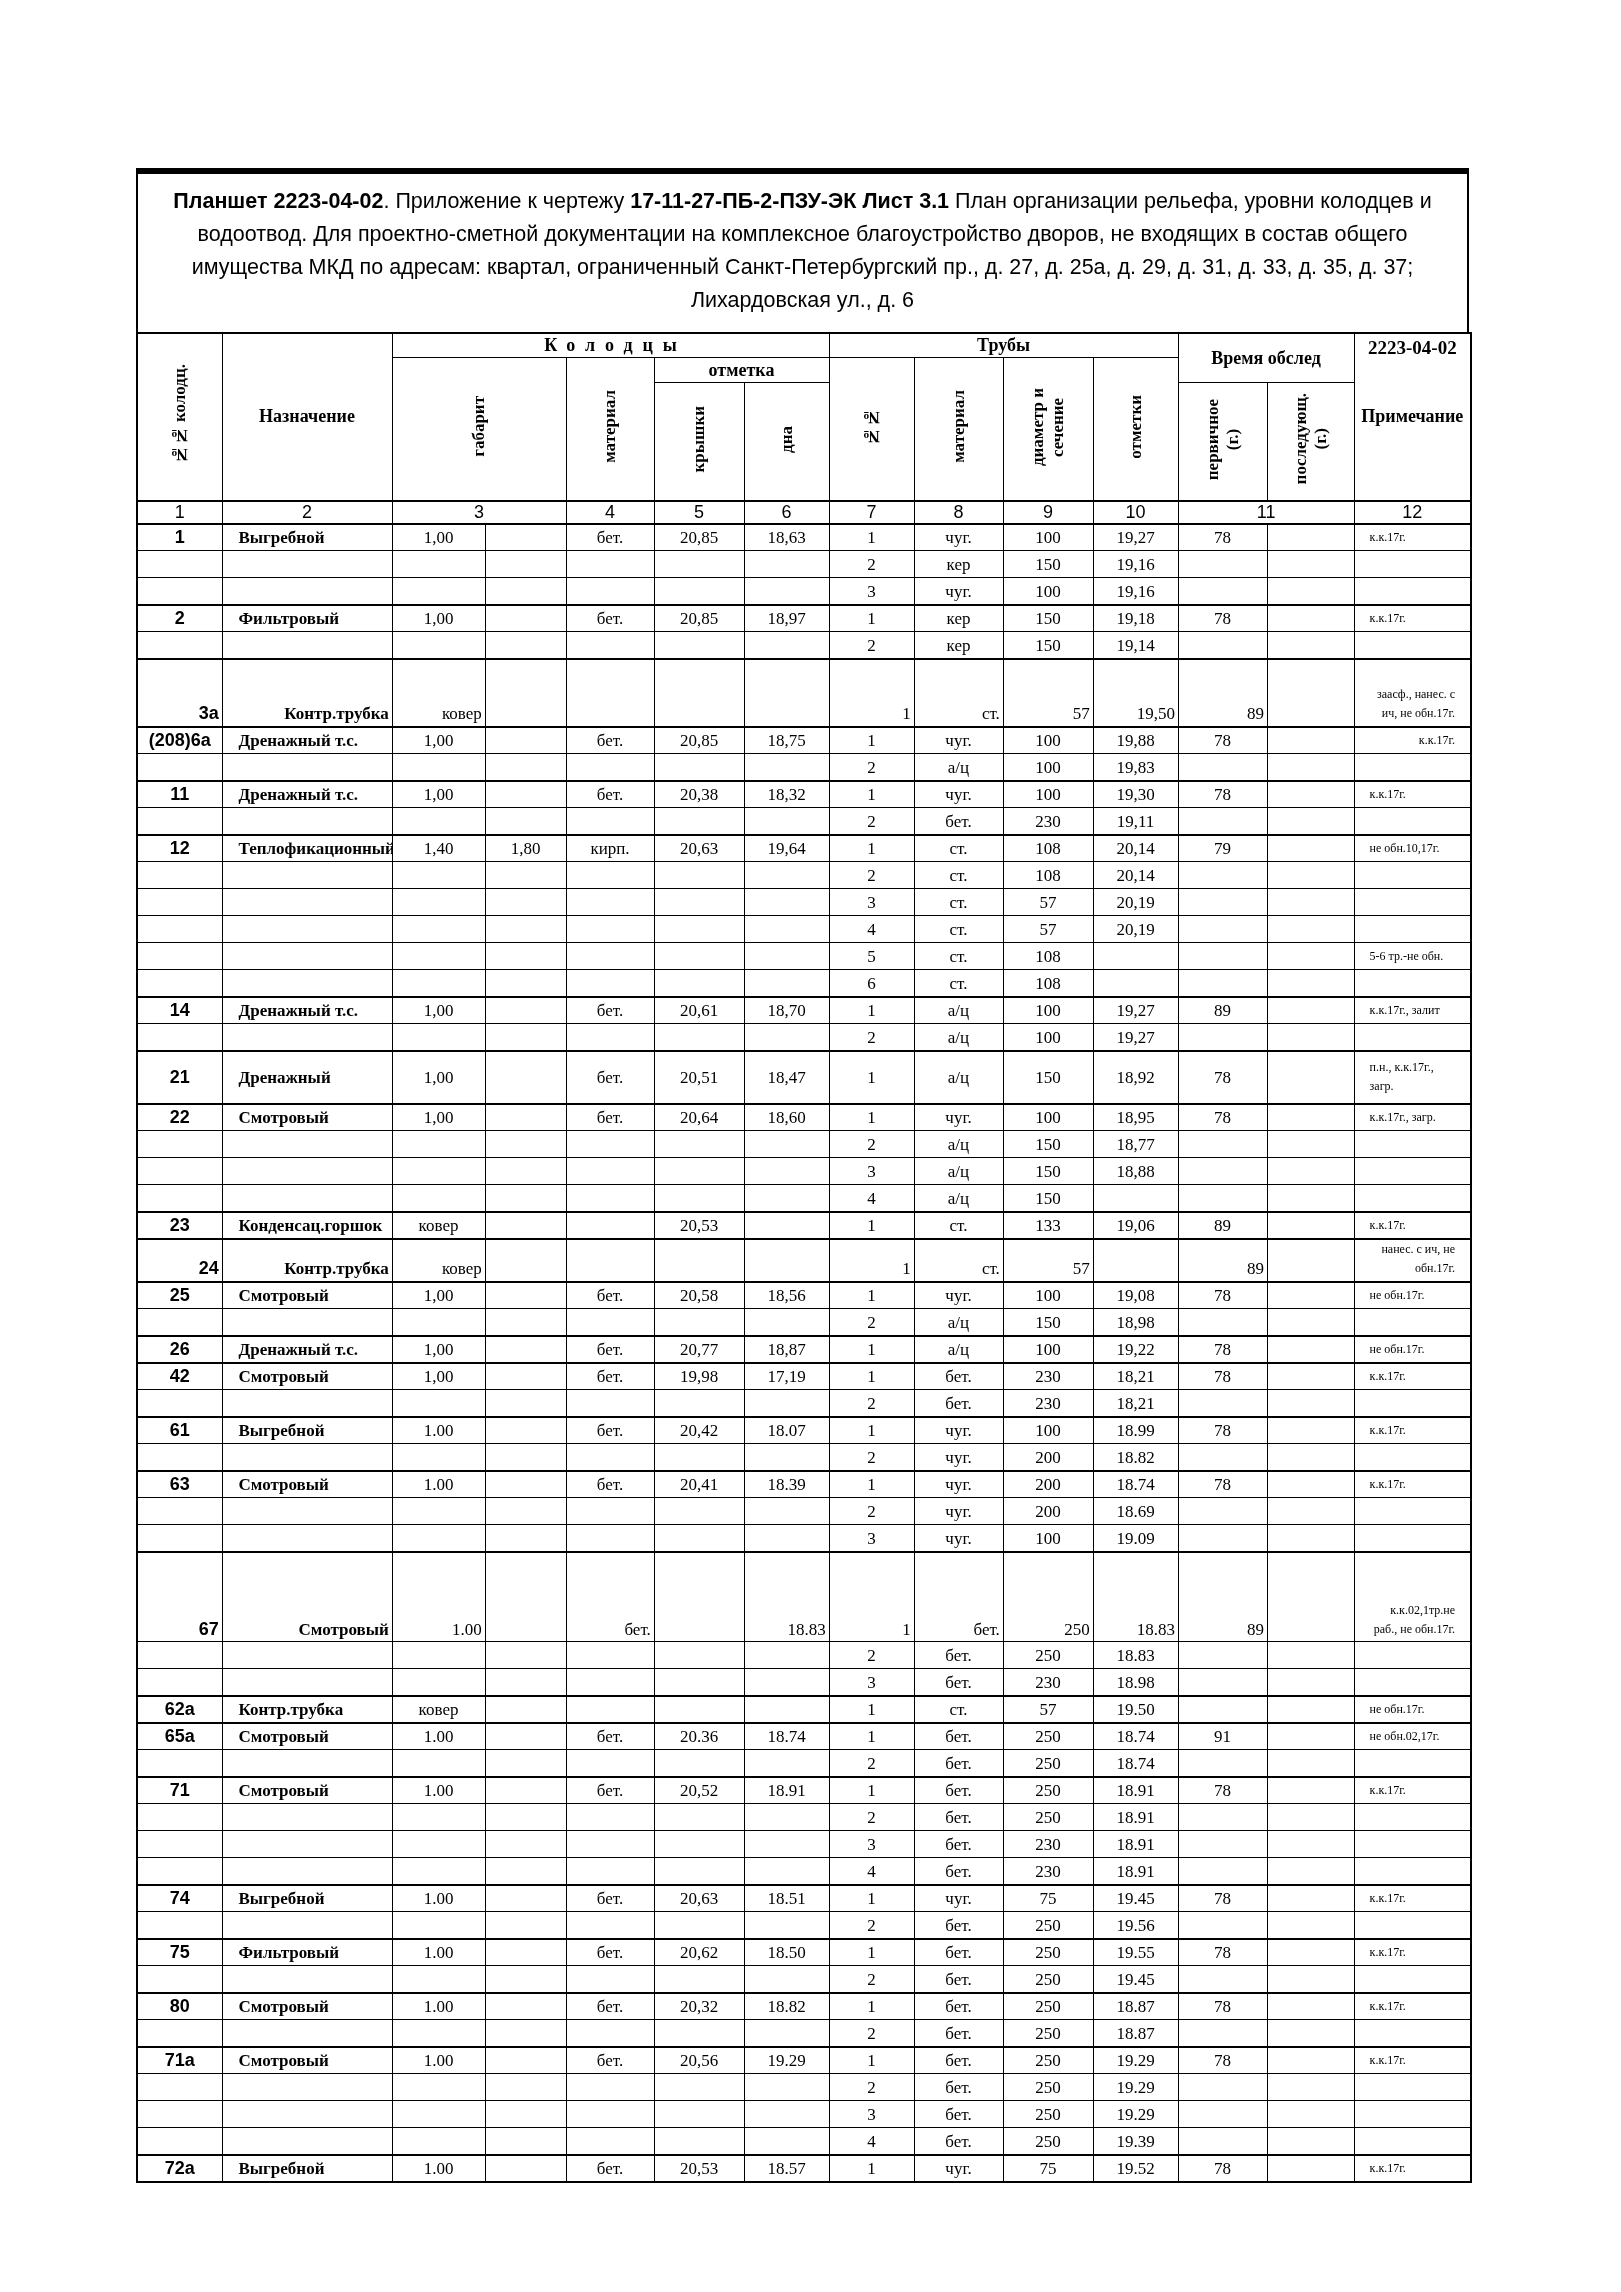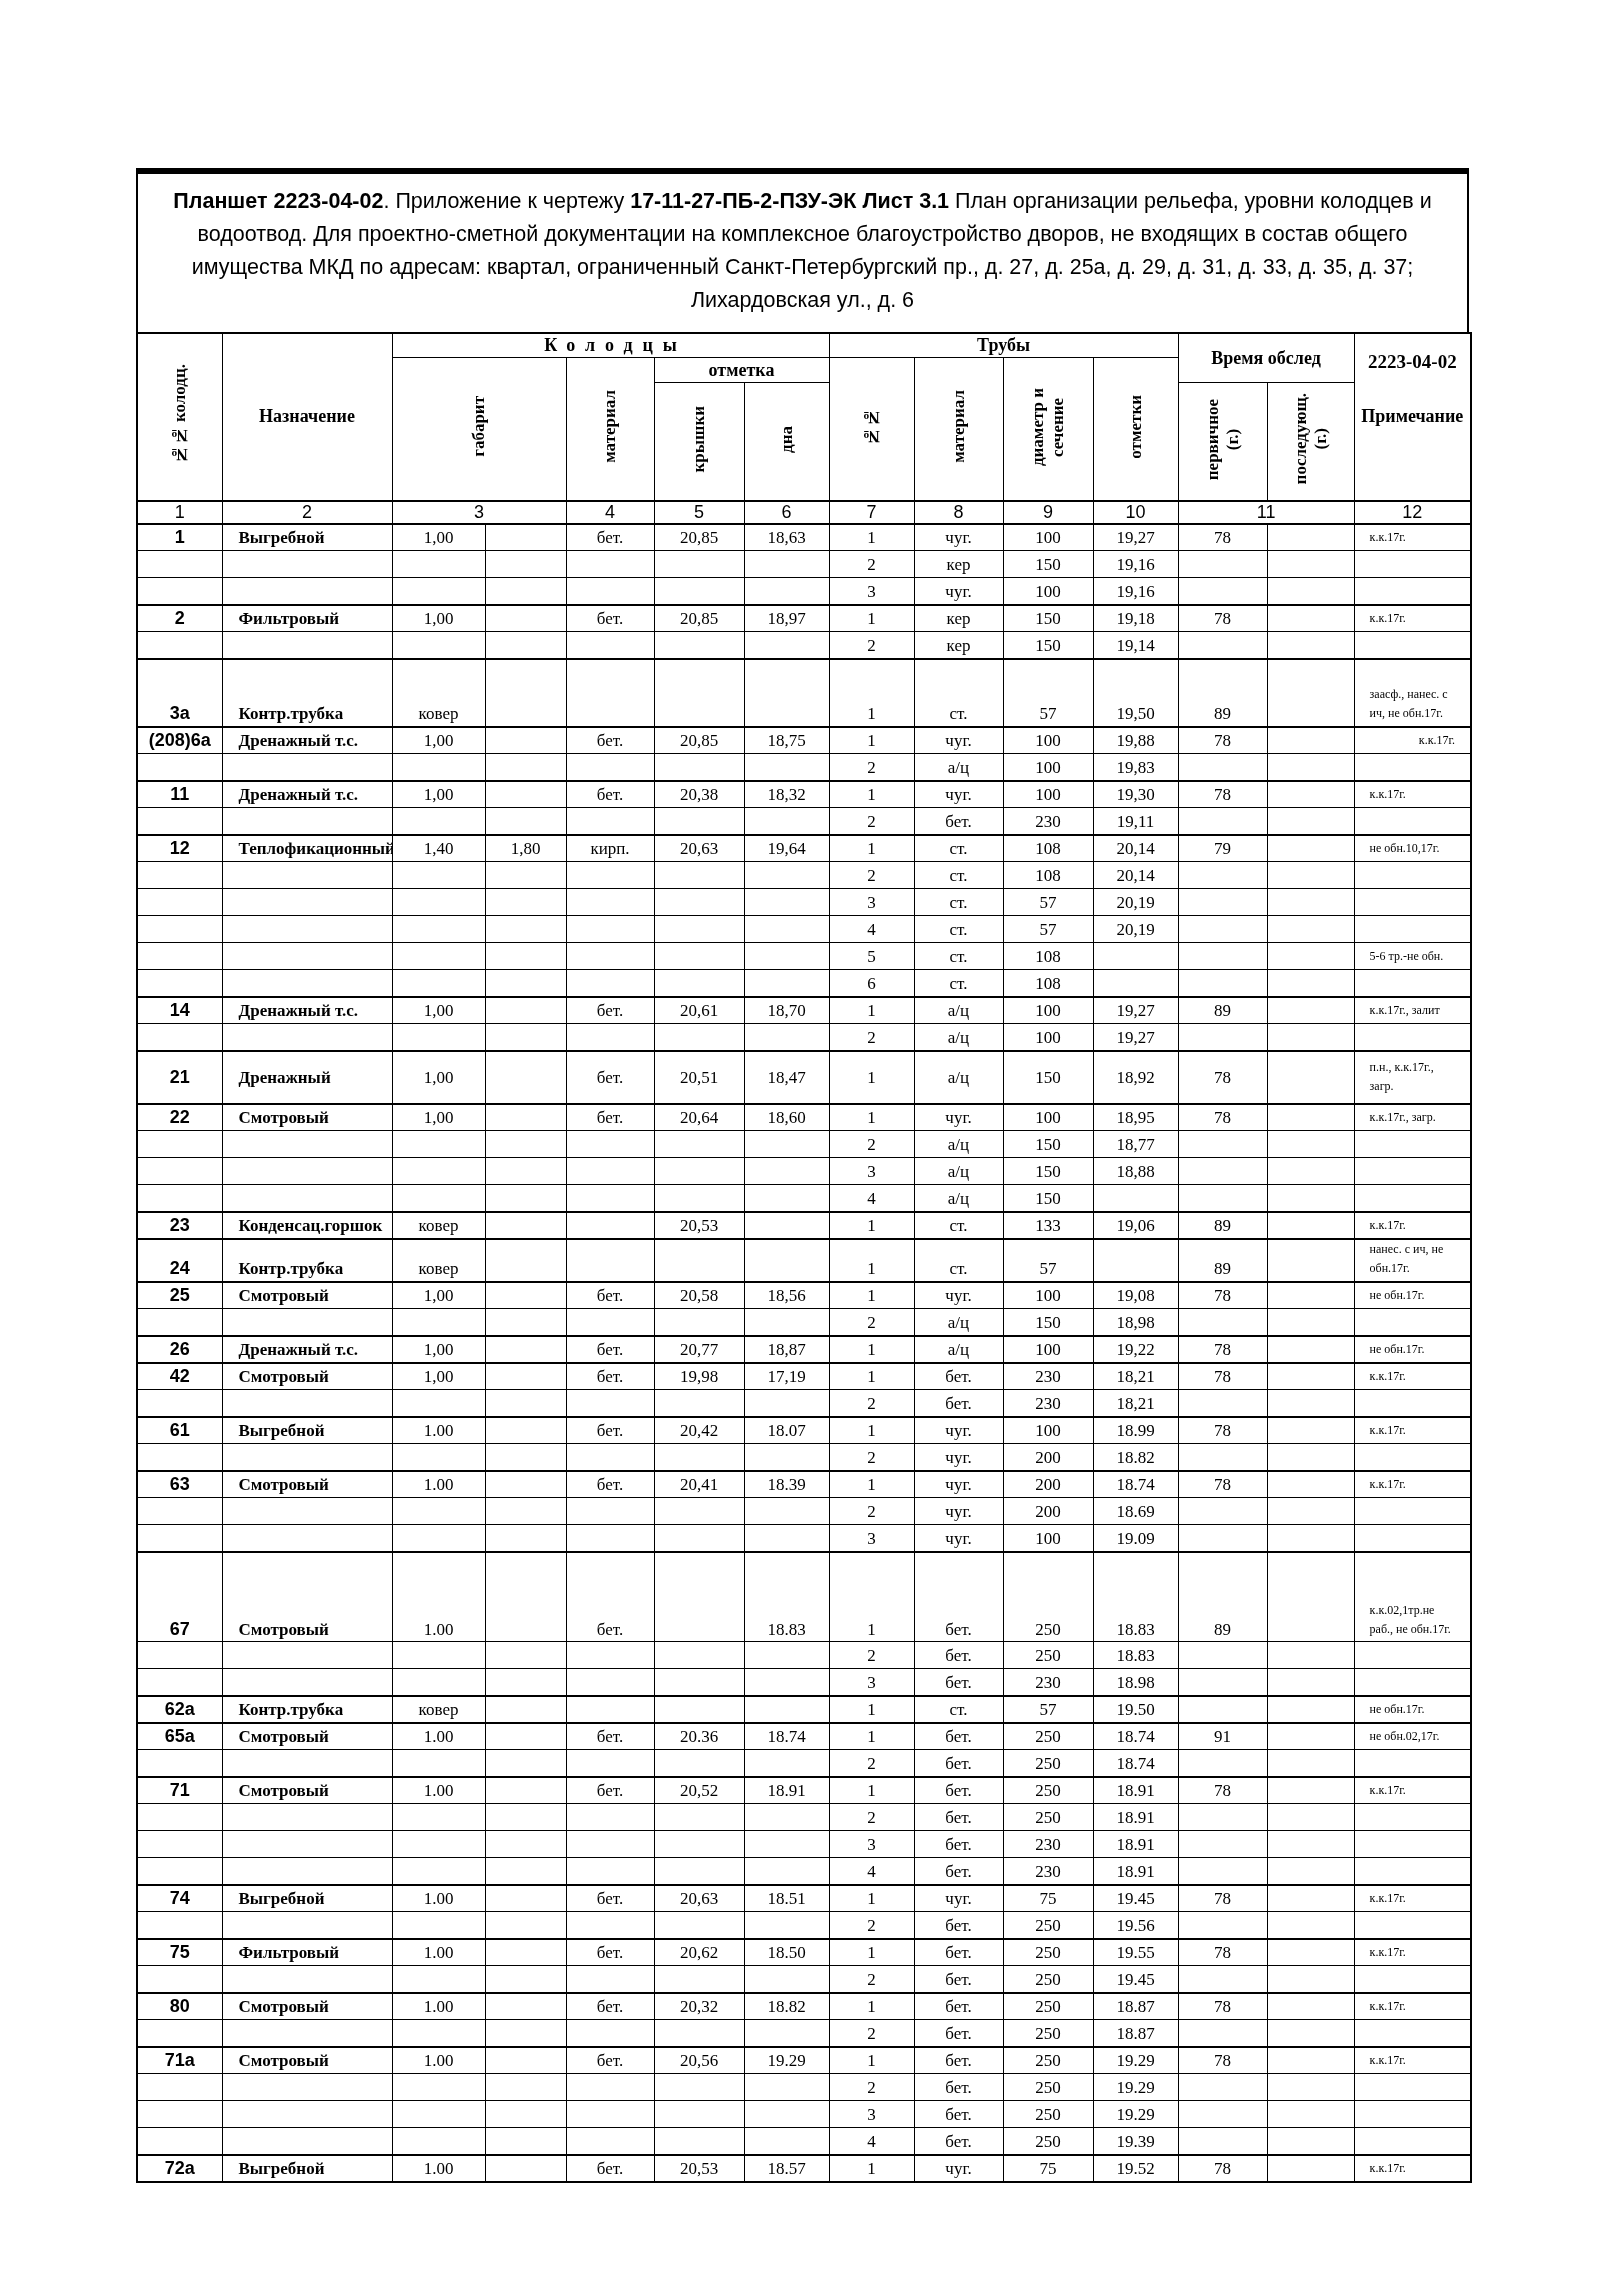--- a/index.html
+++ b/index.html
@@ -22,33 +22,33 @@
   tr.h4{height:23px;}
   tr.h4 td{border-top:2.7px solid #000;border-bottom:2.7px solid #000;
            font-family:"Liberation Sans",sans-serif;font-size:18px;text-align:center;}
   .spread{letter-spacing:9.9px;padding-left:9.9px;}
 
   
   .vt{writing-mode:vertical-rl;transform:rotate(180deg);white-space:pre-line;
       display:inline-block;text-align:center;font-size:17px;line-height:19.7px;
       max-height:100%;}
   .note-head{position:relative;}
-  .sheet-code{position:absolute;top:17px;left:0;right:0;text-align:center;
+  .sheet-code{position:absolute;top:3px;left:0;right:0;text-align:center;
               font-weight:700;font-size:19px;}
 
   
   tbody tr{height:27px;}
   tbody td{font-family:"Liberation Serif",serif;font-size:17px;line-height:19px;
            text-align:center;vertical-align:middle;}
   tbody tr.gs td{border-top:2.7px solid #000;}
   td.c-num{font-family:"Liberation Sans",sans-serif;font-weight:700;font-size:18px;}
   td.c-purpose{text-align:left;padding-left:16px;font-weight:bold;}
   td.c-note{text-align:left;font-size:12px;line-height:19px;padding:0 15px;}
   td.c-note.right{text-align:right;}
-  tr.vb td{vertical-align:bottom;padding-bottom:2.7px;}
+  tr.vb td{vertical-align:bottom;padding-bottom:2.7px;text-align:right;}
 </style>
 </head>
 <body>
 
 <div class="sheet">
 
   <div class="doc-frame">
     <p class="intro"><b>Планшет 2223-04-02</b><span>.  Приложение к чертежу  </span><b>17-11-27-ПБ-2-ПЗУ-ЭК Лист 3.1</b><span>  План организации рельефа, уровни колодцев и водоотвод. Для проектно-сметной документации на комплексное благоустройство дворов, не входящих в состав общего имущества МКД по адресам: квартал, ограниченный Санкт-Петербургский пр., д. 27, д. 25а, д. 29, д. 31, д. 33, д. 35, д. 37; Лихардовская ул., д. 6</span></p>
   </div>
 

